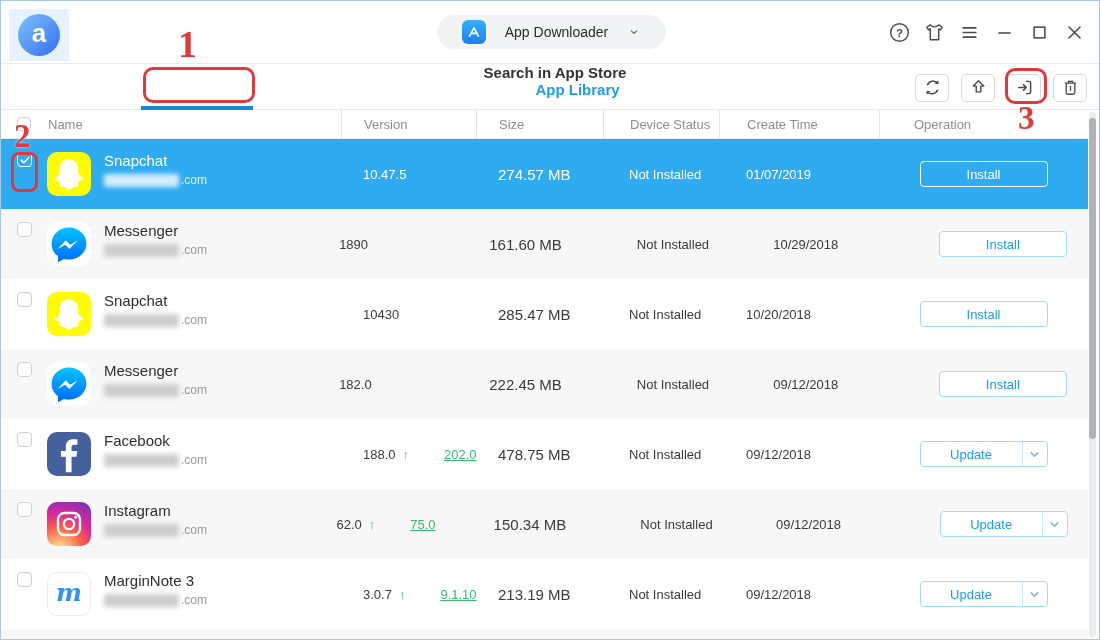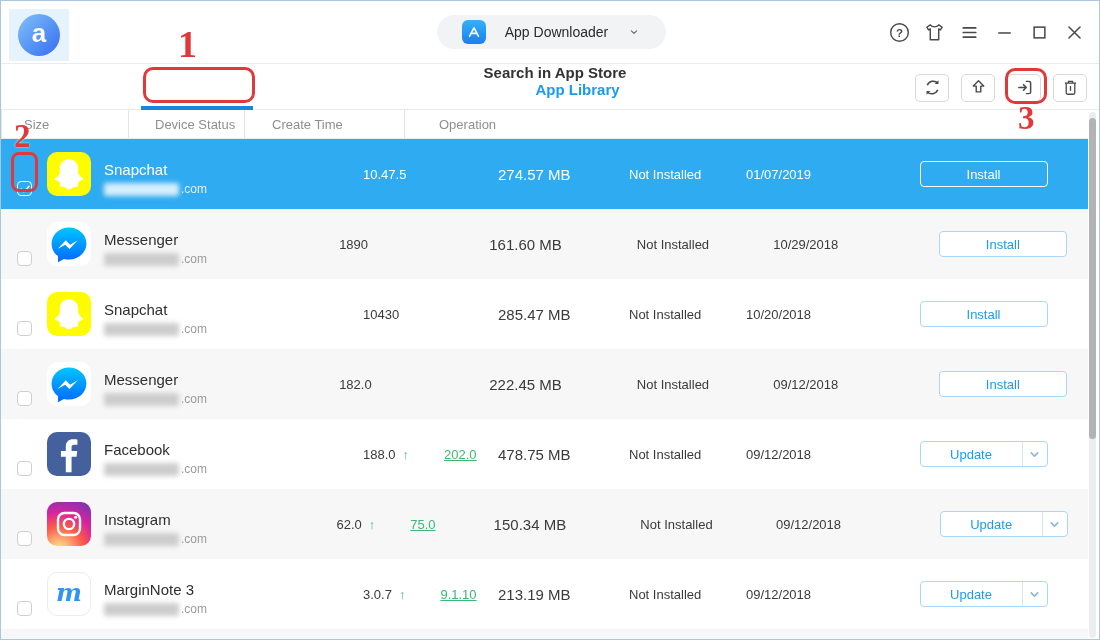--- a/index.html
+++ b/index.html
@@ -38,21 +38,21 @@
   .hc-status { width:116px; padding-left:26px; border-left:1px solid #e4e4e4; }
   .hc-created { width:160px; padding-left:27px; border-left:1px solid #e4e4e4; }
   .hc-op { width:209px; padding-left:34px; border-left:1px solid #e4e4e4; }
   .hdr-cb { width:14px; height:14px; border:1.5px solid #d2d2d2; border-radius:4px; background:#fff; margin-right:17px; cursor:pointer; flex:none; }
 
   
   .tbody { width:1087px; }
   .row { display:flex; height:70px; align-items:center; background:#fff; cursor:pointer; }
   .row.alt { background:#f7f7f7;gap:36px; }
   .row.selected { background:#2fabf1; }
-  .col-name { width:340px; padding-left:16px; display:flex; align-items:flex-end; }
+  .col-name { width:340px; padding-left:16px; display:flex; align-items:flex-start; }
   .cb { width:15px; height:15px; border:1.5px solid #cfcfcf; border-radius:4px; background:#fff; margin-right:15px; flex:none; display:flex; align-items:center; justify-content:center; }
   .row.selected .cb { border-color:#fff; background:transparent; }
   .cb svg { width:12px; height:12px; display:none; }
   .row.selected .cb svg { display:block; }
   .app-icon { width:44px; height:44px; margin-right:13px; flex:none; }
   .appicon { width:44px; height:44px; border-radius:10px; overflow:hidden; display:flex; align-items:center; justify-content:center; }
   .appicon svg { width:44px; height:44px; display:block; }
   .bg-snapchat { background:#fffc00; }
   .bg-messenger { background:#fff; }
   .bg-facebook { background:#44619d; }
@@ -189,20 +189,25 @@
             <path d="M9.6 6.8V4.9h4.8v1.9" fill="none" stroke="#4a4a4a" stroke-width="1.5"></path>
             <path d="M5.6 7h12.8" stroke="#4a4a4a" stroke-width="1.5"></path>
             <path d="M7.1 7v11a1.7 1.7 0 0 0 1.7 1.7h6.4a1.7 1.7 0 0 0 1.7-1.7V7" fill="none" stroke="#4a4a4a" stroke-width="1.5"></path>
             <path d="M12 10.3v5.6" stroke="#4a4a4a" stroke-width="1.5"></path>
           </svg>
       </span>
     </div>
   </div>
 
   <div class="thead">
+    <div class="hcell hc-name">
+      <span class="hdr-cb"></span>
+      <span>Name</span>
+    </div>
+    <div class="hcell hc-version">Version</div>
     <div class="hcell hc-size">Size</div>
     <div class="hcell hc-status">Device Status</div>
     <div class="hcell hc-created">Create Time</div>
     <div class="hcell hc-op">Operation</div>
   </div>
 
   <div class="tbody">
   <div class="row selected action-install">
     <div class="col-name">
       <span class="cb">

